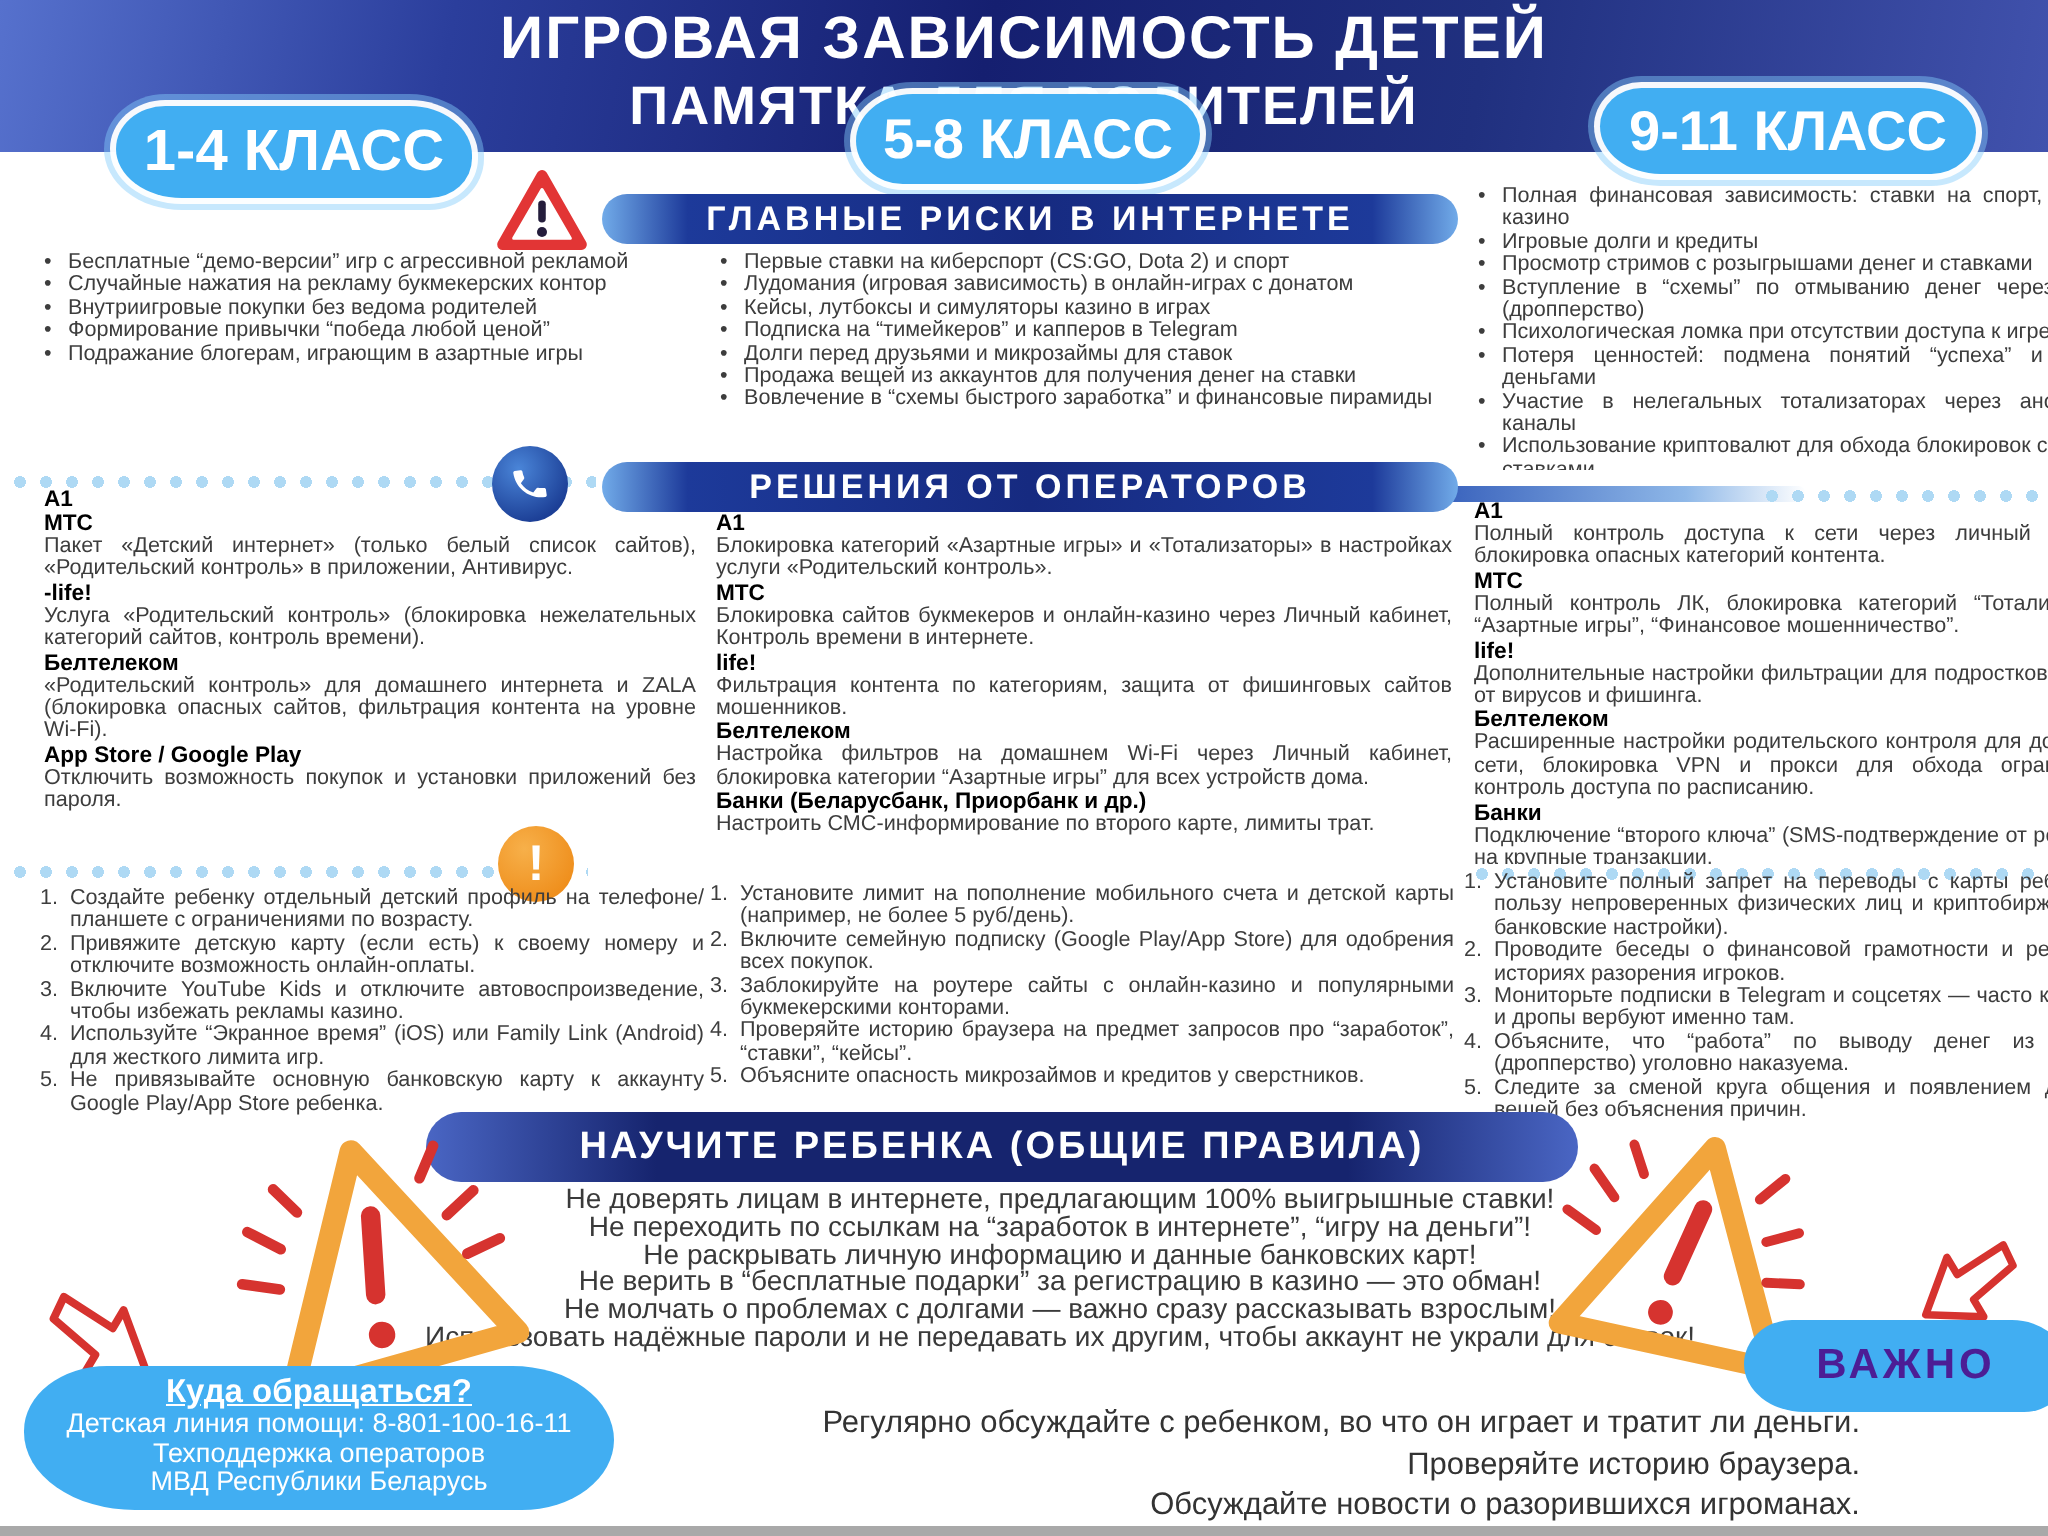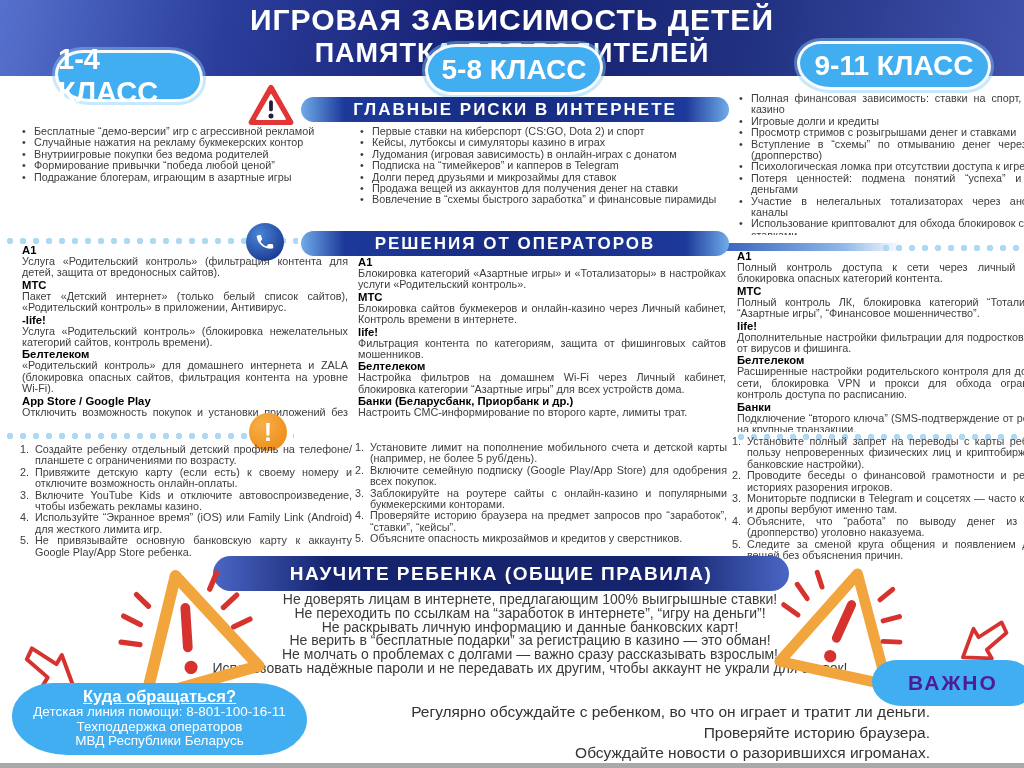--- a/index.html
+++ b/index.html
@@ -11,21 +11,21 @@
     background:linear-gradient(100deg,#5671cd 0%,#2b3e9c 22%,#151f70 48%,#20307f 72%,#4152ad 100%);}
   .header .t1{position:absolute;top:3px;left:0;width:100%;text-align:center;color:#fff;
     font-weight:bold;font-size:30px;letter-spacing:1px;}
   .header .t2{position:absolute;top:38px;left:0;width:100%;text-align:center;color:#fff;
     font-weight:bold;font-size:27px;letter-spacing:1px;}
 
   
   .badge{position:absolute;background:#41aef2;color:#fff;font-weight:bold;
     display:flex;align-items:center;justify-content:center;
     box-shadow:0 0 0 3px rgba(255,255,255,.95),0 0 0 6px rgba(130,205,250,.45);}
-  .badge1{left:58px;top:53px;width:142px;height:46px;font-size:29px;
+  .badge1{left:58px;top:53px;width:178px;height:46px;font-size:29px;
     border-radius:30px 38px 26px 40px / 26px 30px 24px 30px;}
   .badge2{left:428px;top:47px;width:172px;height:45px;font-size:28px;
     border-radius:34px 26px 38px 28px / 28px 24px 30px 26px;}
   .badge3{left:800px;top:44px;width:188px;height:43px;font-size:28px;
     border-radius:26px 36px 28px 38px / 24px 28px 26px 30px;}
 
   
   .banner{position:absolute;display:flex;align-items:center;justify-content:center;
     color:#fff;font-weight:bold;
     background:linear-gradient(90deg,#71abe9 0%,#1d3a9a 10%,#162a80 50%,#1d3a9a 90%,#71abe9 100%);}
@@ -105,22 +105,22 @@
       <li>Бесплатные “демо-версии” игр с агрессивной рекламой</li>
       <li>Случайные нажатия на рекламу букмекерских контор</li>
       <li>Внутриигровые покупки без ведома родителей</li>
       <li>Формирование привычки “победа любой ценой”</li>
       <li>Подражание блогерам, играющим в азартные игры</li>
     </ul>
   </div>
   <div class="col" style="left:358px;top:126px;width:368px;height:104px;">
     <ul class="blist">
       <li>Первые ставки на киберспорт (CS:GO, Dota 2) и спорт</li>
+      <li>Лудомания (игровая зависимость) в онлайн-играх с донатом</li>
       <li>Кейсы, лутбоксы и симуляторы казино в играх</li>
-      <li>Лудомания (игровая зависимость) в онлайн-играх с донатом</li>
       <li>Подписка на “тимейкеров” и капперов в Telegram</li>
       <li>Долги перед друзьями и микрозаймы для ставок</li>
       <li>Продажа вещей из аккаунтов для получения денег на ставки</li>
       <li>Вовлечение в “схемы быстрого заработка” и финансовые пирамиды</li>
     </ul>
   </div>
   <div class="col" style="left:737px;top:93px;width:330px;height:142px;">
     <ul class="blist">
       <li>Полная финансовая зависимость: ставки на спорт, онлайн-казино</li>
       <li>Игровые долги и кредиты</li>
@@ -139,21 +139,20 @@
   <div class="icon circle-icon phone-circle">
     <svg width="20" height="20" viewBox="0 0 24 24" style="transform:rotate(-8deg);">
       <path fill="#ffffff" d="M6.62 10.79c1.44 2.83 3.76 5.14 6.59 6.59l2.2-2.2c.27-.27.67-.36 1.02-.24 1.12.37 2.33.57 3.57.57.55 0 1 .45 1 1V20c0 .55-.45 1-1 1-9.39 0-17-7.61-17-17 0-.55.45-1 1-1h3.5c.55 0 1 .45 1 1 0 1.25.2 2.45.57 3.57.11.35.03.74-.25 1.02l-2.2 2.2z"></path>
     </svg>
   </div>
   <div class="banner small b2">РЕШЕНИЯ ОТ ОПЕРАТОРОВ</div>
 
   <div class="col" style="left:22px;top:244px;width:326px;height:174px;">
     <div class="op">
         <div class="op-name">A1</div>
-        <div class="op-text">Услуга «Родительский контроль» (фильтрация контента для детей, защита от вредоносных сайтов).</div>
       </div>
     <div class="op">
         <div class="op-name">МТС</div>
         <div class="op-text">Пакет «Детский интернет» (только белый список сайтов), «Родительский контроль» в приложении, Антивирус.</div>
       </div>
     <div class="op">
         <div class="op-name">-life!</div>
         <div class="op-text">Услуга «Родительский контроль» (блокировка нежелательных категорий сайтов, контроль времени).</div>
       </div>
     <div class="op">

